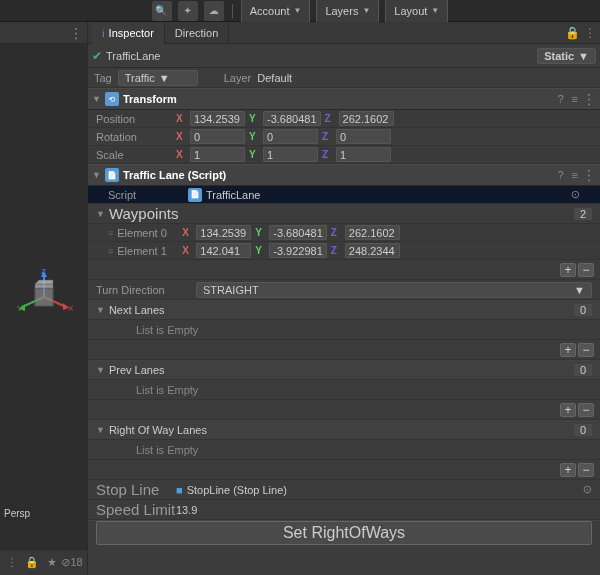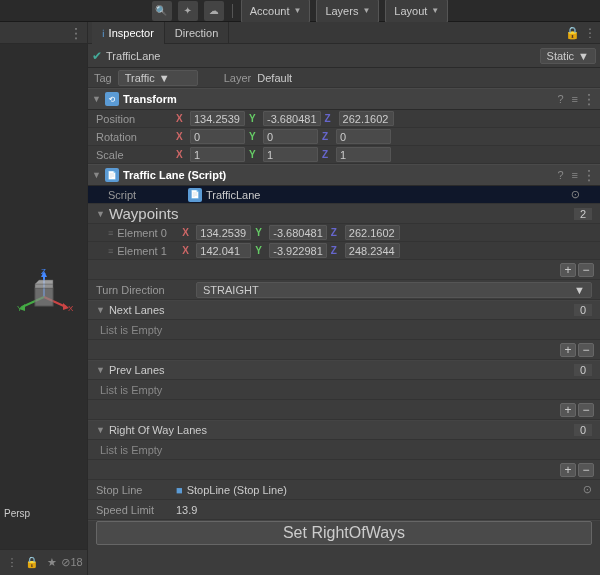--- a/index.html
+++ b/index.html
@@ -150,21 +150,21 @@
     }
     .checkbox-icon { color: #4a9; font-size: 12px; }
     .static-dropdown {
       margin-left: auto;
       background: #4a4a4a;
       border: 1px solid #555;
       border-radius: 2px;
       padding: 1px 6px;
       color: #ccc;
       font-size: 11px;
-      display: flex; align-items: center; gap: 4px;
+      display: flex; align-items: center; gap: 4px; font-weight: bold;
     }
 
     
     .tag-layer-row {
       height: 20px;
       display: flex; align-items: center; padding: 0 6px; gap: 6px;
       background: #3c3c3c;
       border-bottom: 1px solid #333;
     }
     .tag-label { color: #999; font-size: 11px; }
@@ -291,30 +291,30 @@
     }
     .section-group-title { color: #ccc; font-size: 11px; flex: 1; }
     .section-group-count { color: #ccc; font-size: 11px; background: #4a4a4a; padding: 0 6px; }
 
     .list-empty-row {
       height: 20px;
       display: flex; align-items: center; padding: 0 12px;
       border-bottom: 1px solid #333;
       background: #3c3c3c;
     }
-    .list-empty-text { color: #888; font-size: 11px; }
+    .list-empty-text { color: #888; font-size: 11px; margin-left: 36px; }
 
     
     .bottom-field-row {
       height: 20px;
       display: flex; align-items: center; padding: 0 8px;
       border-bottom: 1px solid #333;
       background: #3c3c3c;
     }
-    .bottom-field-label { color: #999; min-width: 80px; font-size: 11px; }
+    .bottom-field-label { color: #999; min-width: 80px; font-size: 15px; }
     .bottom-field-value { display: flex; align-items: center; gap: 4px; color: #ccc; font-size: 11px; }
     .bottom-field-circle { margin-left: auto; color: #888; font-size: 11px; cursor: pointer; }
     .bottom-field-number { color: #ccc; font-size: 11px; }
 
     
     .bottom-button-row {
       height: 24px;
       display: flex; align-items: center; justify-content: center;
       background: #3c3c3c;
       border-top: 1px solid #444;

